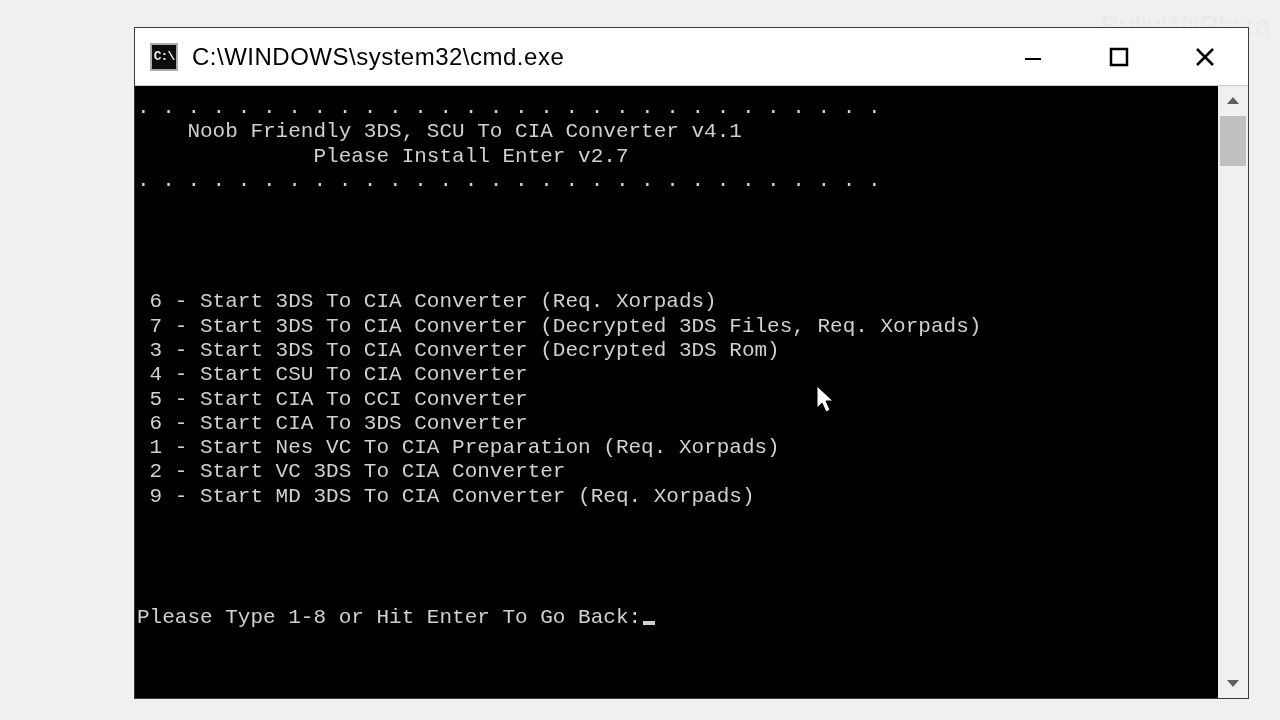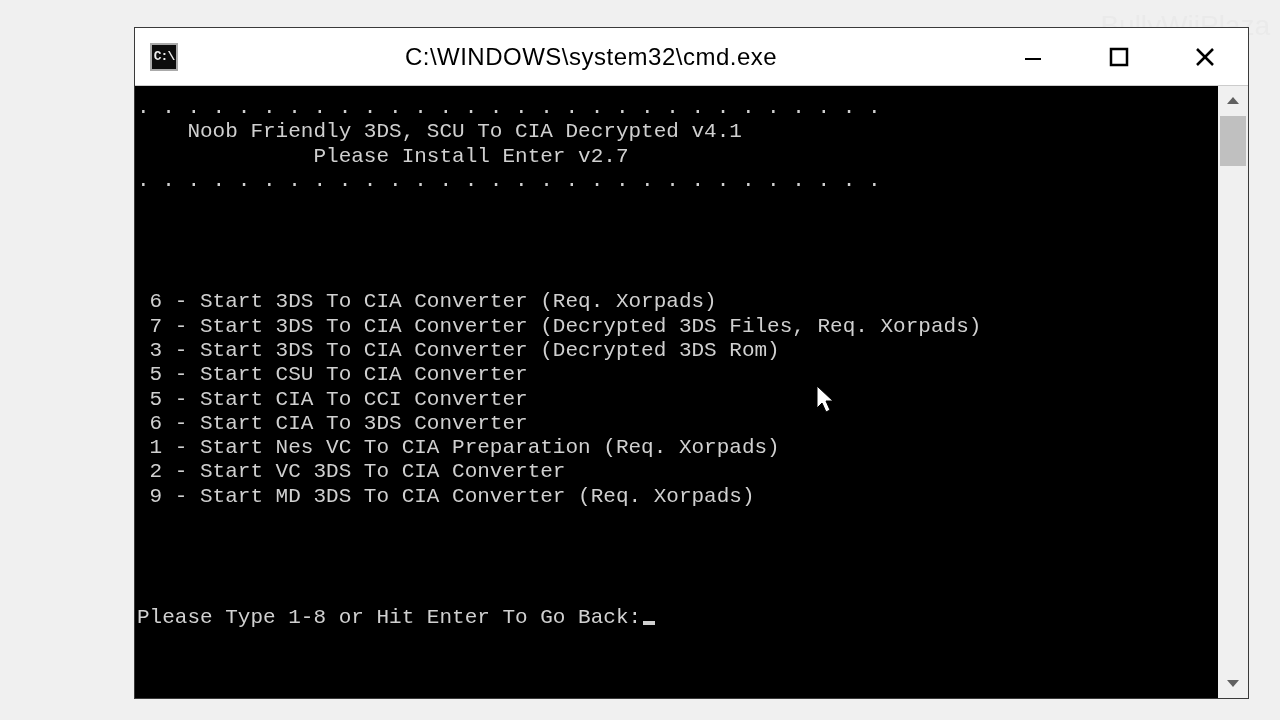--- a/index.html
+++ b/index.html
@@ -49,21 +49,20 @@
       font-size: 13px;
       font-weight: bold;
       font-family: "Courier New", monospace;
       letter-spacing: -1px;
     }
     .titlebar-text {
       font-size: 24px;
       color: #000;
       flex: 1;
       letter-spacing: 0.5px;
-      text-align: center;
     }
     .titlebar-buttons {
       display: flex;
       height: 100%;
     }
     .titlebar-btn {
       width: 86px;
       height: 100%;
       display: flex;
       align-items: center;
@@ -177,31 +176,31 @@
       <div class="titlebar-btn">
         <svg viewBox="0 0 24 24">
             <line x1="4" y1="4" x2="20" y2="20" stroke="currentColor" stroke-width="2.5"></line>
             <line x1="20" y1="4" x2="4" y2="20" stroke="currentColor" stroke-width="2.5"></line>
           </svg>
       </div>
     </div>
   </div>
   <div class="console-wrap">
     <div class="console"><span>. . . . . . . . . . . . . . . . . . . . . . . . . . . . . .</span>
-<span>    Noob Friendly 3DS, SCU To CIA Decrypted v4.1</span>
+<span>    Noob Friendly 3DS, SCU To CIA Converter v4.1</span>
 <span>              Please Install Enter v2.7</span>
 <span>. . . . . . . . . . . . . . . . . . . . . . . . . . . . . .</span>
 
 
 
 
 <span> 6 - Start 3DS To CIA Converter (Req. Xorpads)</span>
 <span> 7 - Start 3DS To CIA Converter (Decrypted 3DS Files, Req. Xorpads)</span>
 <span> 3 - Start 3DS To CIA Converter (Decrypted 3DS Rom)</span>
-<span> 5 - Start CSU To CIA Converter</span>
+<span> 4 - Start CSU To CIA Converter</span>
 <span> 5 - Start CIA To CCI Converter</span>
 <span> 6 - Start CIA To 3DS Converter</span>
 <span> 1 - Start Nes VC To CIA Preparation (Req. Xorpads)</span>
 <span> 2 - Start VC 3DS To CIA Converter</span>
 <span> 9 - Start MD 3DS To CIA Converter (Req. Xorpads)</span>
 
 
 
 
 <span>Please Type 1-8 or Hit Enter To Go Back:</span><span class="cursor"></span><div class="mouse-cursor">

